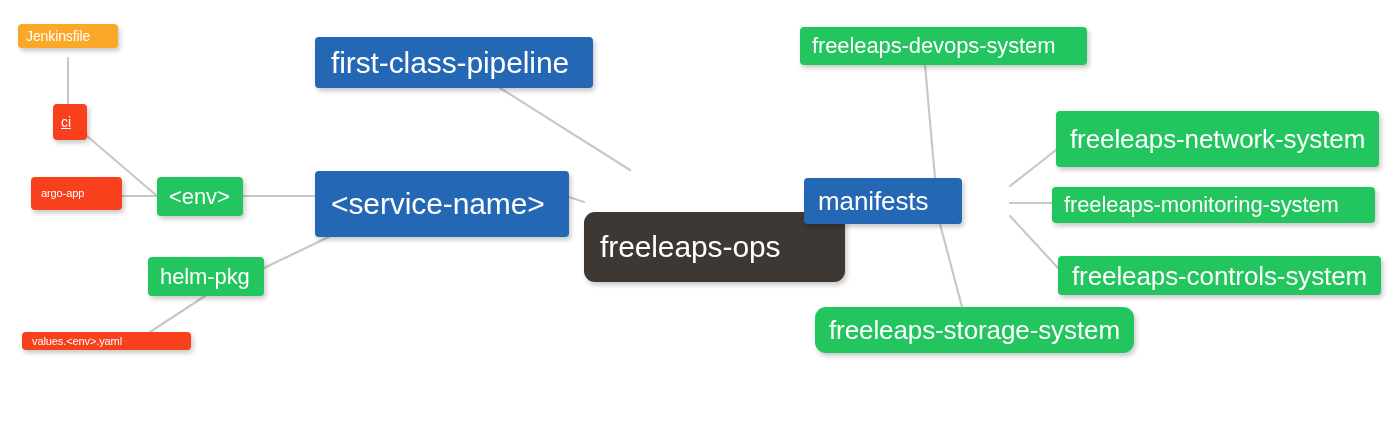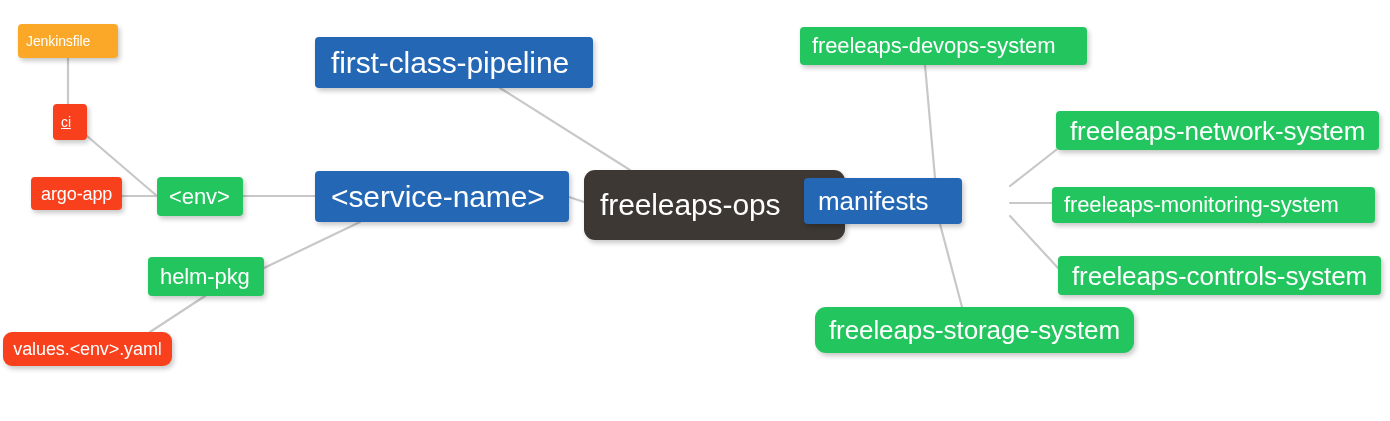--- a/index.html
+++ b/index.html
@@ -43,30 +43,31 @@
     border-radius: 4px;
     box-shadow: 2px 3px 5px rgba(0,0,0,0.22);
     letter-spacing: -0.1px;
     line-height: 1;
   }
   .node-root {
     background: #3d3833;
     font-size: 31px;
     border-radius: 11px;
     padding: 0 18px;
+    margin-top: 42px;
   }
   .node-blue   { background: #2467b5; }
   .node-green  { background: #22c55e; }
   .node-orange { background: #fba828; }
   .node-red    { background: #f9401d; }
 
   .sz-xl  { font-size: 30px; padding: 4px 16px; }
   .sz-lg  { font-size: 26px; padding: 0 14px; }
   .sz-md  { font-size: 22px; padding: 0 12px; }
-  .sz-sm  { font-size: 18px; padding: 0 10px; justify-content: center; }
+  .sz-sm  { font-size: 11px; padding: 0 10px; }
   .sz-xs  { font-size: 14px; padding: 0 8px; }
 </style>
 </head>
 <body>
 
 <div id="mindmap">
 
   <svg id="edge-layer" viewBox="0 0 1390 421" width="1390" height="421" xmlns="http://www.w3.org/2000/svg">
       <path d="M 68,58 L 68,104" class="edge"></path>
       <path d="M 87,136 L 157,196" class="edge"></path>
@@ -78,54 +79,54 @@
       <path d="M 500,88 L 630,170" class="edge"></path>
       <path d="M 845,202 L 852,202" class="edge"></path>
       <path d="M 935,178 L 925,65" class="edge"></path>
       <path d="M 1010,186 L 1056,150" class="edge"></path>
       <path d="M 1010,203 L 1052,203" class="edge"></path>
       <path d="M 1010,216 L 1058,268" class="edge"></path>
       <path d="M 940,224 L 962,307" class="edge"></path>
     </svg>
 
   <div id="node-layer">
-      <div class="node node-orange sz-xs" style="left: 18px; top: 24px; min-width: 100px; height: 34px;">
+      <div class="node node-orange sz-xs" style="left: 18px; top: 24px; min-width: 100px; height: 24px;">
         <span>Jenkinsfile</span>
       </div>
       <div class="node node-red sz-xs" style="left: 53px; top: 104px; min-width: 34px; height: 36px; text-decoration: underline;">
         <span>ci</span>
       </div>
       <div class="node node-red sz-sm" style="left: 31px; top: 177px; min-width: 91px; height: 33px;">
         <span>argo-app</span>
       </div>
       <div class="node node-green sz-md" style="left: 157px; top: 177px; min-width: 86px; height: 39px;">
         <span>&lt;env&gt;</span>
       </div>
       <div class="node node-green sz-md" style="left: 148px; top: 257px; min-width: 116px; height: 39px;">
         <span>helm-pkg</span>
       </div>
-      <div class="node node-red sz-sm" style="left: 3px; top: 332px; min-width: 169px; height: 34px; border-radius: 9px;">
+      <div class="node node-red sz-sm" style="left: 22px; top: 332px; min-width: 169px; height: 18px;">
         <span>values.&lt;env&gt;.yaml</span>
       </div>
       <div class="node node-blue sz-xl" style="left: 315px; top: 37px; min-width: 278px; height: 51px;">
         <span>first-class-pipeline</span>
       </div>
-      <div class="node node-blue sz-xl" style="left: 315px; top: 171px; min-width: 254px; height: 51px;">
+      <div class="node node-blue sz-xl" style="left: 315px; top: 171px; min-width: 254px; height: 66px;">
         <span>&lt;service-name&gt;</span>
       </div>
       <div class="node node-root sz-xl" style="left: 584px; top: 170px; min-width: 261px; height: 70px;">
         <span>freeleaps-ops</span>
       </div>
       <div class="node node-blue sz-lg" style="left: 804px; top: 178px; min-width: 158px; height: 46px;">
         <span>manifests</span>
       </div>
       <div class="node node-green sz-md" style="left: 800px; top: 27px; min-width: 287px; height: 38px; text-align: right;">
         <span>freeleaps-devops-system</span>
       </div>
-      <div class="node node-green sz-lg" style="left: 1056px; top: 111px; min-width: 294px; height: 39px;">
+      <div class="node node-green sz-lg" style="left: 1056px; top: 111px; min-width: 294px; height: 56px;">
         <span>freeleaps-network-system</span>
       </div>
       <div class="node node-green sz-md" style="left: 1052px; top: 187px; min-width: 323px; height: 36px;">
         <span>freeleaps-monitoring-system</span>
       </div>
       <div class="node node-green sz-lg" style="left: 1058px; top: 256px; min-width: 297px; height: 39px;">
         <span>freeleaps-controls-system</span>
       </div>
       <div class="node node-green sz-lg" style="left: 815px; top: 307px; min-width: 290px; height: 46px; border-radius: 11px;">
         <span>freeleaps-storage-system</span>

